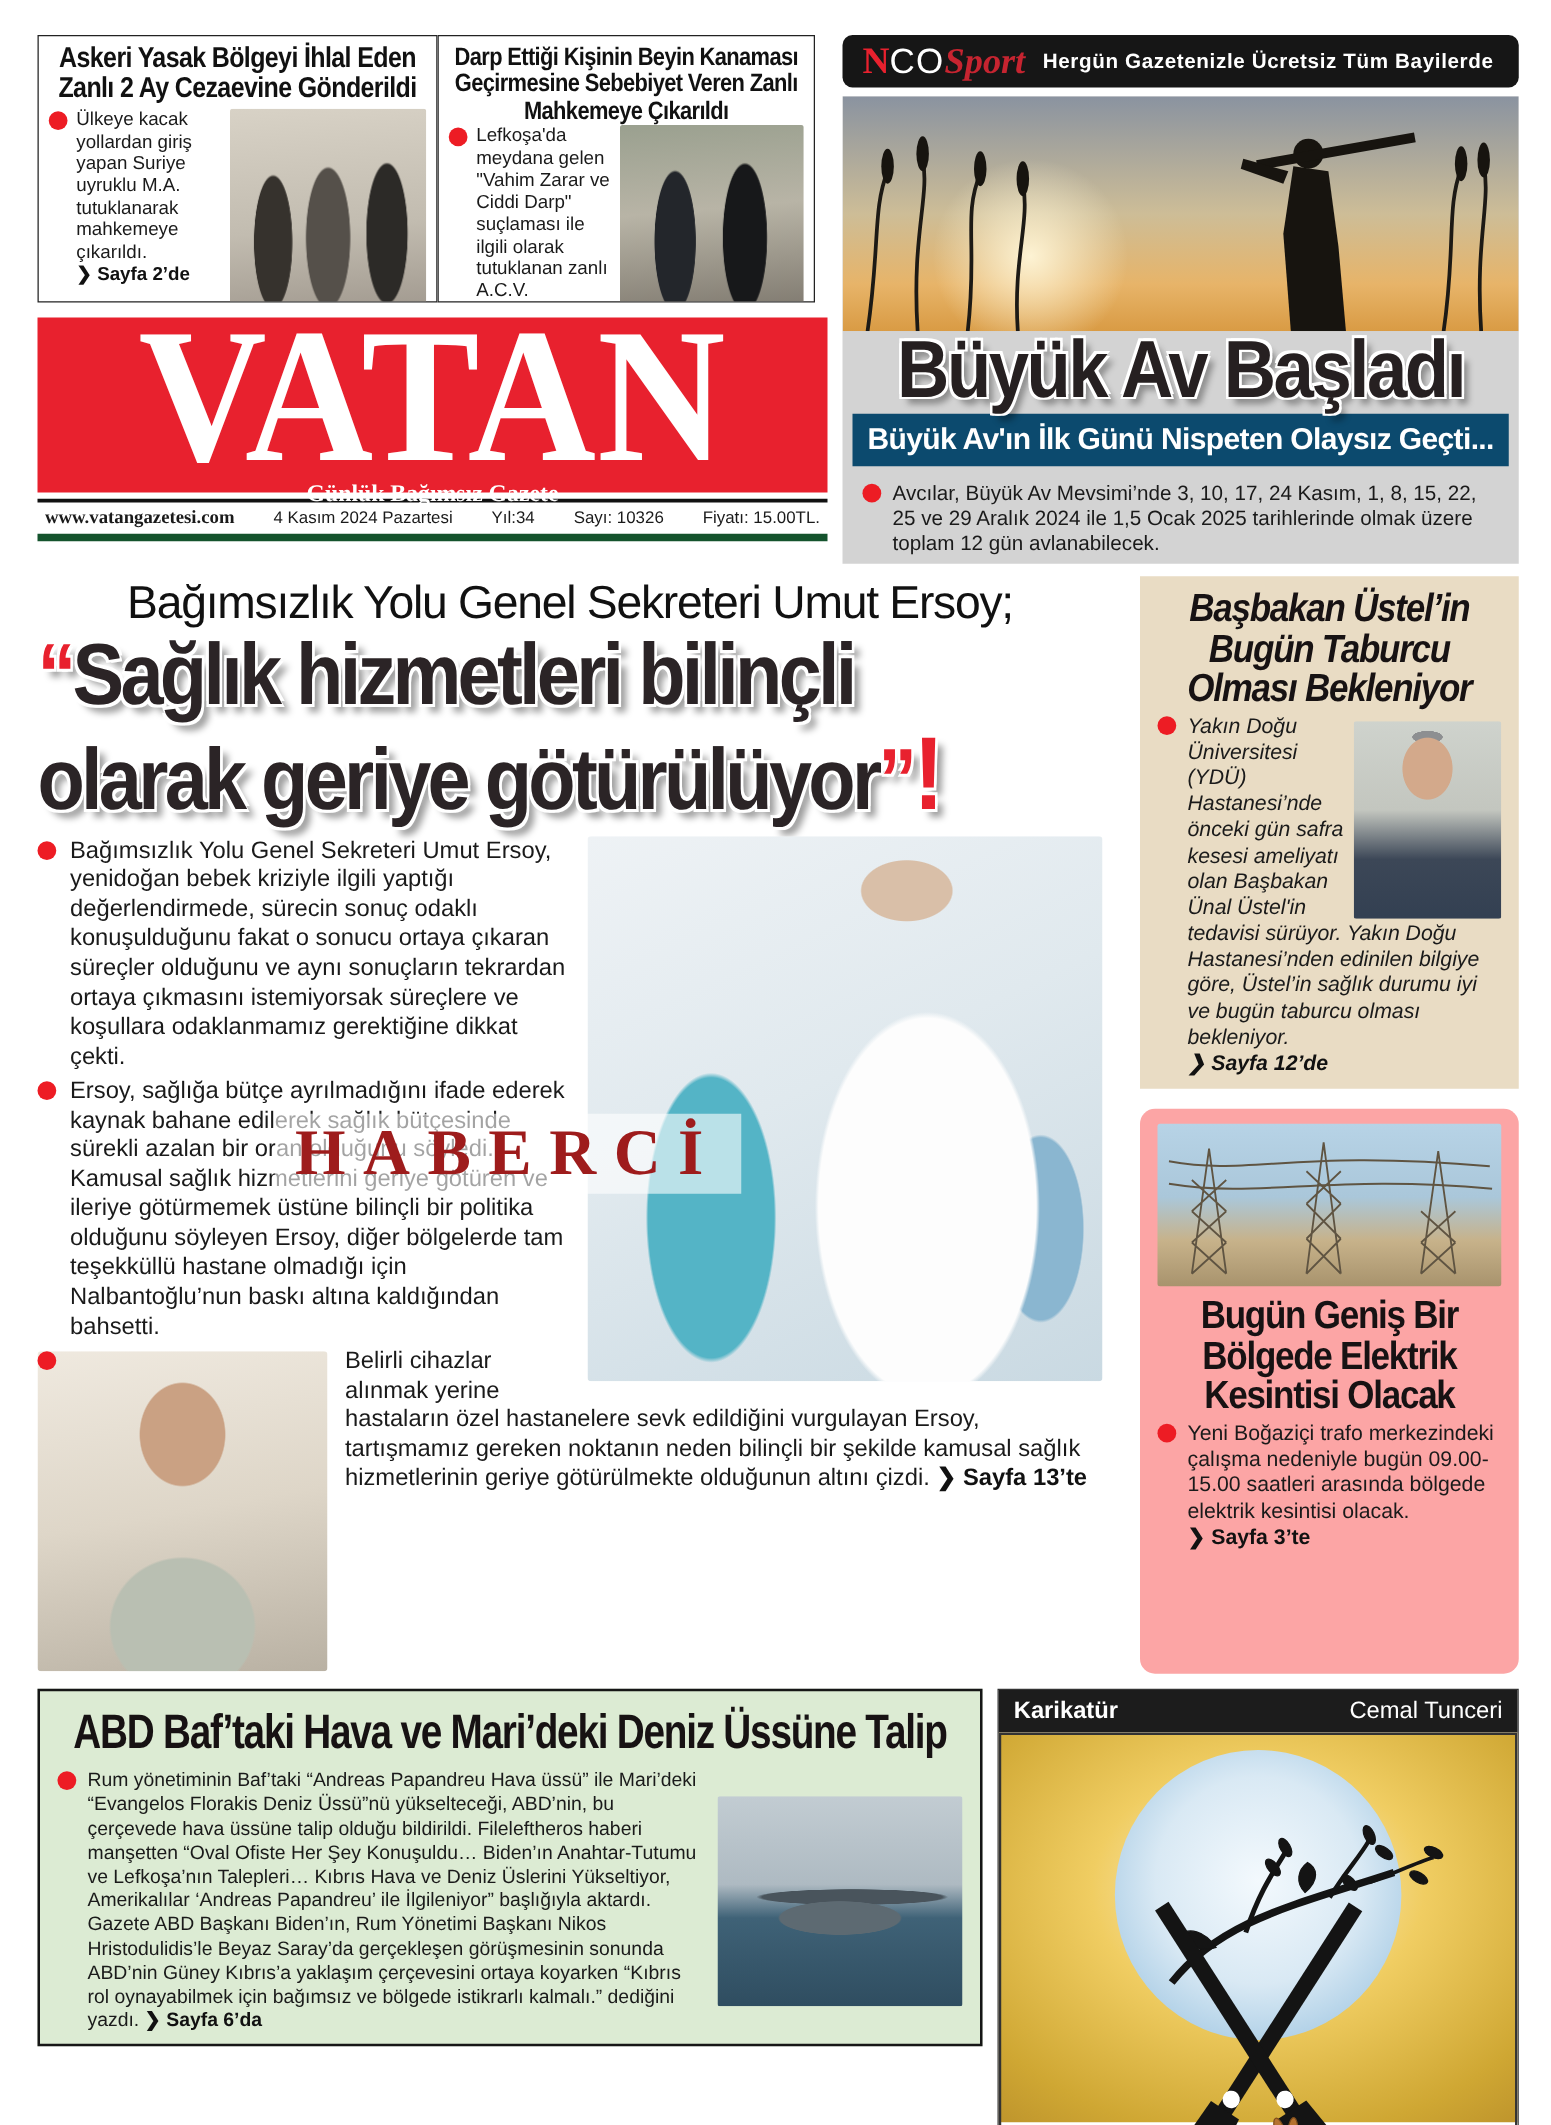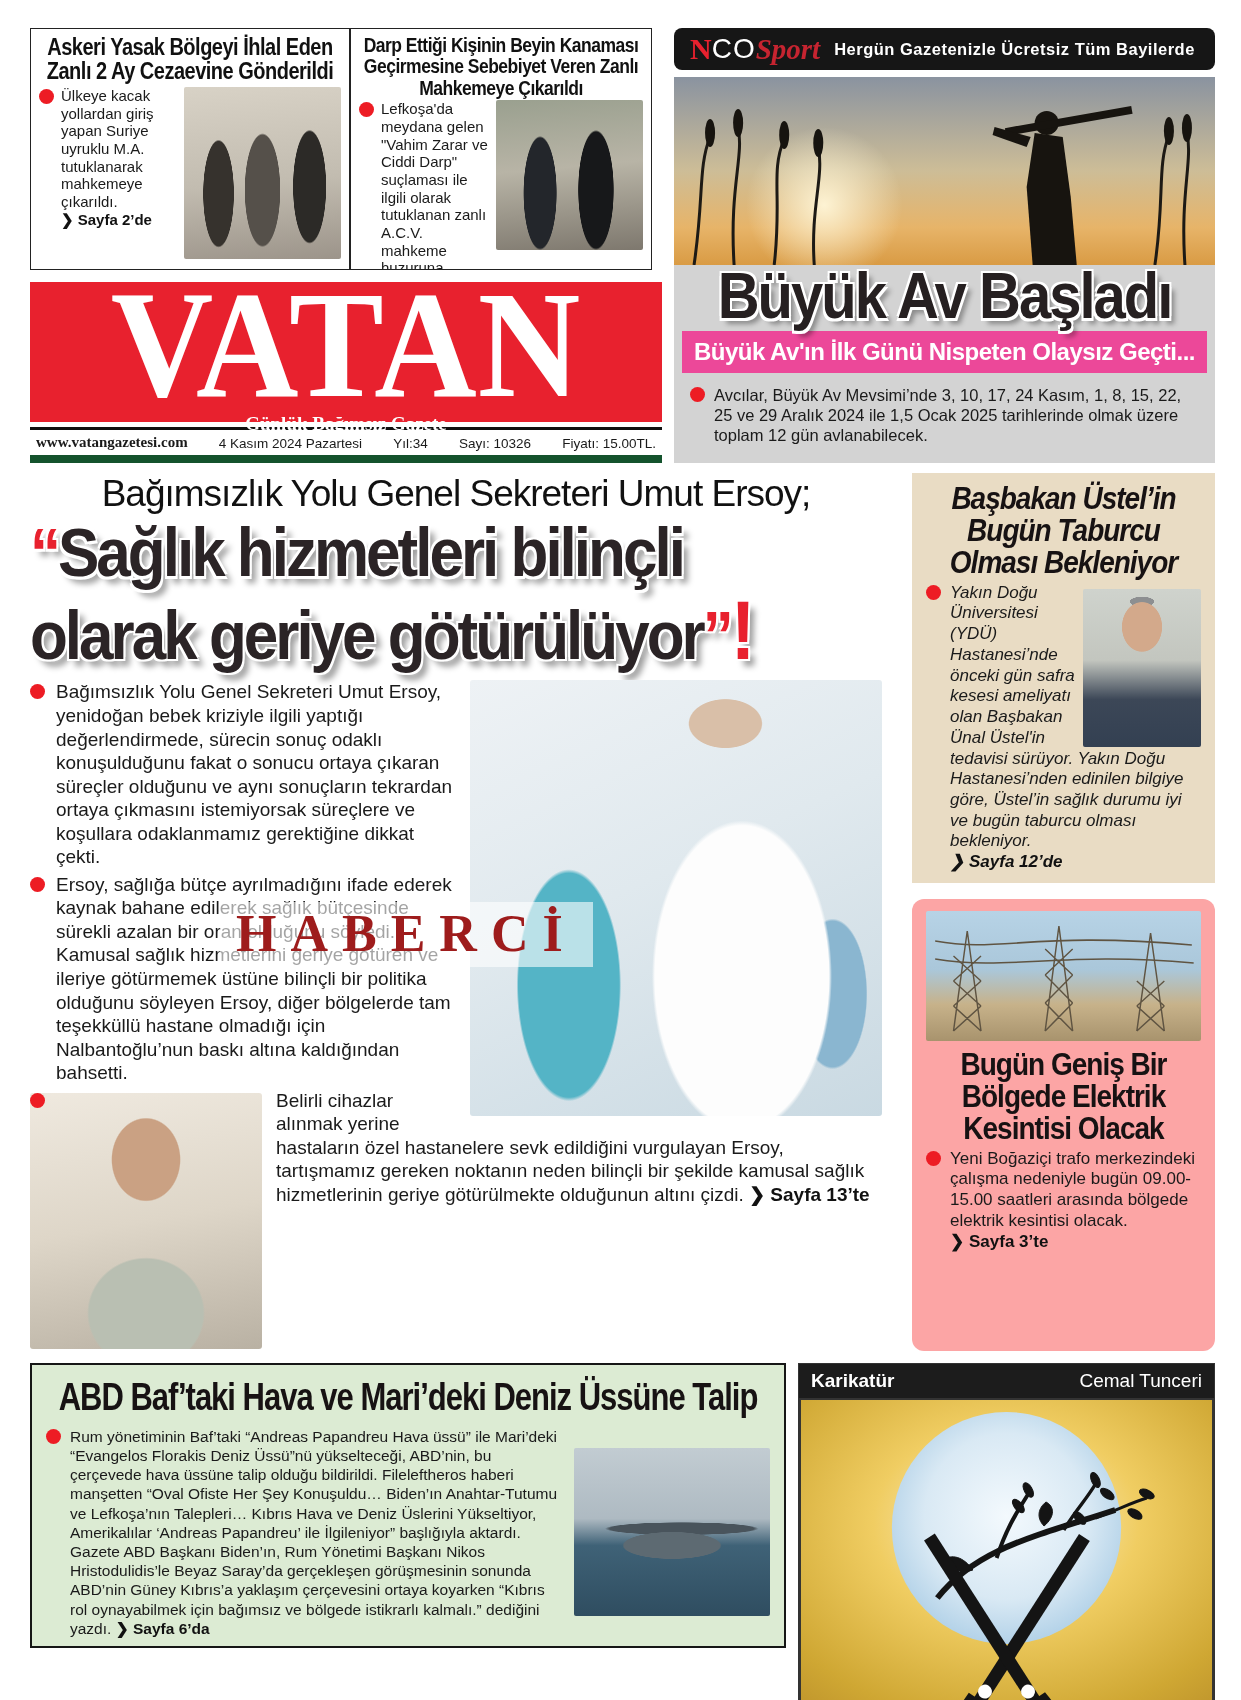--- a/index.html
+++ b/index.html
@@ -3,21 +3,21 @@
 <meta charset="utf-8">
 <style>
   * { margin:0; padding:0; box-sizing:border-box; }
   body { background:#777; font-family:"Liberation Sans", sans-serif; color:#1a1a1a; }
   .page { width:1241px; height:1700px; background:#fff; margin:0 auto; position:relative;
           padding:28px 26px 0 30px; overflow:hidden; }
 
   
   .upper { display:flex; gap:12px; }
   .left-col { width:632px; flex:none; }
-  .boxes-row { display:flex; gap:0; height:242px; }
+  .boxes-row { display:flex; gap:0; height:214px; }
   .article-box { border:1.5px solid #222; background:#fff; padding:6px 8px; position:relative; overflow:hidden; }
   .box1 { width:320px; }
   .box2 { width:302px; }
   .art-title { font-weight:bold; font-size:20px; line-height:1.05; text-align:center;
                letter-spacing:-0.5px; color:#111; transform:scaleY(1.15); transform-origin:top; margin-bottom:10px;}
   .box2 .art-title { font-size:17.5px; }
   .art-flex { display:flex; gap:6px; }
   .art-text { width:46%; font-size:15px; line-height:1.18; position:relative; padding-left:22px; }
   .dot { position:absolute; left:0; top:2px; width:15px; height:15px; border-radius:50%; background:#ed1c24; }
   .pageref { font-weight:bold; color:#111; white-space:nowrap; }
@@ -31,38 +31,38 @@
       radial-gradient(ellipse 28px 95px at 30% 62%, #23262b 0 58%, transparent 60%),
       radial-gradient(ellipse 30px 100px at 68% 60%, #17181a 0 58%, transparent 60%),
       linear-gradient(175deg,#9aa08f 0%,#b8b4a6 45%,#7e786e 100%); height:150px; }
 
   
   .masthead { margin-top:12px; background:#e8212e; height:140px; text-align:center;
               display:flex; flex-direction:column; }
   .vatan { font-family:"Liberation Serif", serif; font-weight:bold; color:#fff; font-size:142px;
            line-height:0.88; letter-spacing:1px; transform:scaleY(1.08); }
   .tagline { font-family:"Liberation Serif", serif; font-weight:bold; color:#fff; font-size:19px; margin-top:6px; }
-  .info-strip { margin-top:5px; border-top:3px solid #111; border-bottom:8px solid #14532d;
-                display:flex; justify-content:space-between; align-items:flex-end; padding:4px 6px; font-size:13.5px; }
+  .info-strip { margin-top:5px; border-top:3px solid #111; border-bottom:6px solid #14532d;
+                display:flex; justify-content:space-between; align-items:flex-start; padding:4px 6px; font-size:13.5px; }
   .info-strip .site { font-family:"Liberation Serif", serif; font-weight:bold; font-size:15px; }
 
   
   .right-col { flex:1; display:flex; flex-direction:column; }
   .nco-banner { background:#161616; border-radius:8px; height:42px; display:flex; align-items:center; padding:0 16px; }
   .nco-n { color:#e8212e; font-size:30px; font-weight:bold; font-family:"Liberation Serif", serif; }
   .nco-co { color:#fff; font-size:28px; font-weight:normal; letter-spacing:1px; }
   .nco-sport { color:#c62430; font-size:29px; font-weight:bold; font-style:italic; font-family:"Liberation Serif", serif; margin-right:14px; }
   .nco-slogan { color:#fff; font-weight:bold; font-size:16.5px; letter-spacing:0.5px; }
   .hunt { background:#d3d3d3; margin-top:7px; flex:1; }
   .hunt-photo { height:188px; position:relative; overflow:hidden; }
   .hunt-photo svg { display:block; width:100%; height:100%; }
   .hunt-headline { font-weight:bold; font-size:58px; letter-spacing:-2px; text-align:center; color:#262021;
                    line-height:1; margin:2px 0 6px 0; transform:scaleY(1.12);
                    text-shadow:-2px -2px 0 #fff,2px -2px 0 #fff,-2px 2px 0 #fff,2px 2px 0 #fff,5px 5px 5px rgba(0,0,0,.35); }
-  .hunt-bar { background:#ec4899; color:#fff; font-weight:bold; font-size:24px; text-align:center;
+  .hunt-bar { background:#0c4a6e; color:#fff; font-weight:bold; font-size:24px; text-align:center;
               padding:7px 0; margin:0 8px; letter-spacing:-0.5px; }
   .hunt-cols { display:flex; gap:16px; padding:12px 16px 6px 16px; font-size:16.5px; line-height:1.22; }
   .hunt-cols .col { flex:1; position:relative; padding-left:24px; }
 
   
   .middle { display:flex; gap:30px; margin-top:10px; }
   .main { width:852px; flex:none; }
   .kicker { font-size:37px; text-align:center; letter-spacing:-1px; color:#111; margin-bottom:2px; }
   .headline { font-weight:bold; font-size:62px; line-height:1.04; letter-spacing:-3px; color:#2b2426;
               text-shadow:-2px -2px 0 #fff,2px -2px 0 #fff,-2px 2px 0 #fff,2px 2px 0 #fff,6px 6px 6px rgba(0,0,0,.4);

